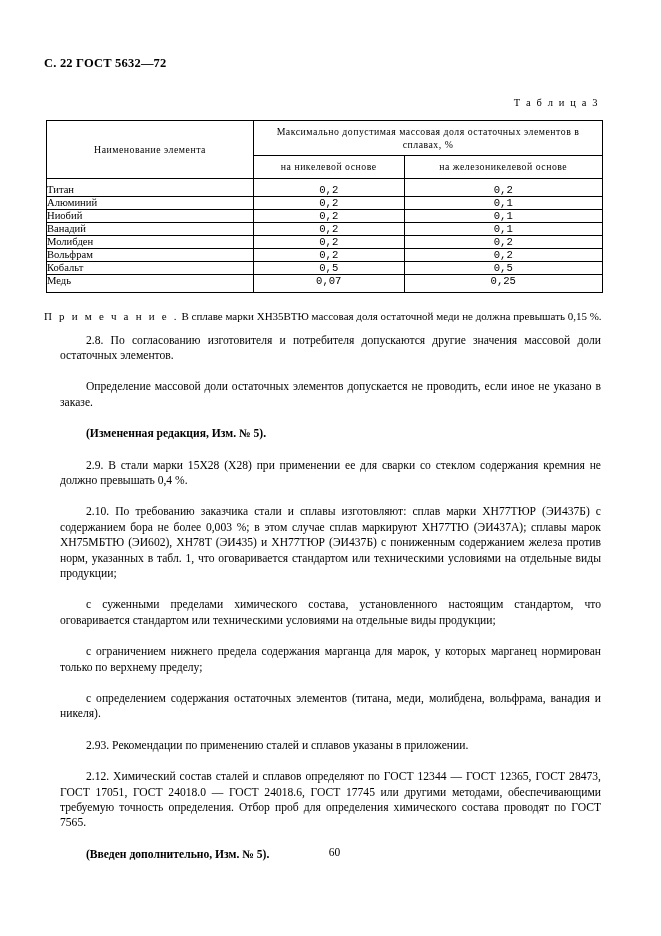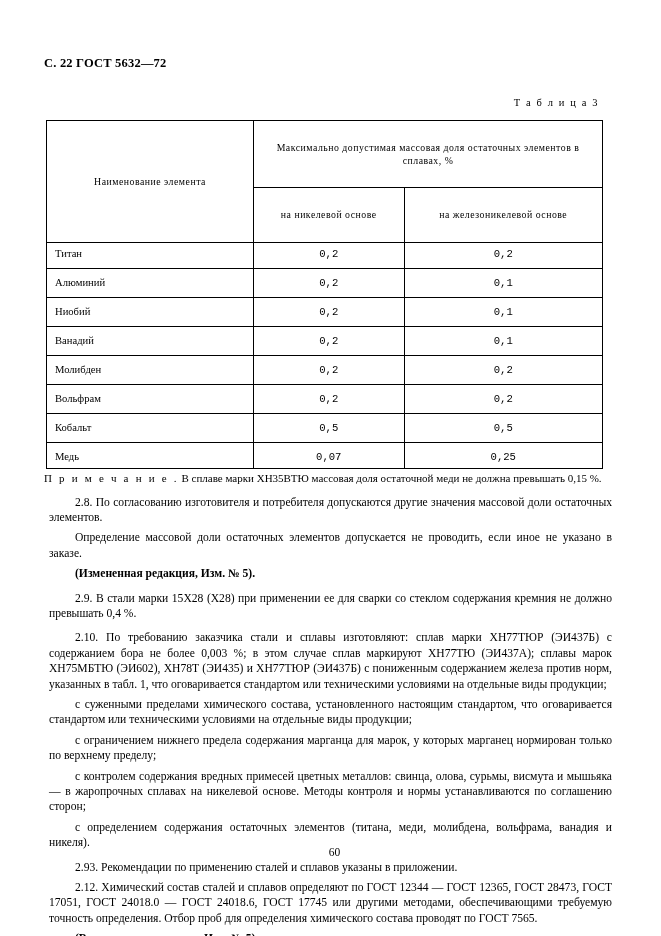--- a/index.html
+++ b/index.html
@@ -42,27 +42,27 @@
     padding-right: 18px;
   }
   table.spec {
     border-collapse: collapse;
     width: 557px;
     margin: 0 auto 0 2px;
     font-size: 9.8px;
   }
   table.spec th, table.spec td {
     border: 1px solid #000;
-    padding: 8px;
+    padding: 0;
   }
   table.spec th {
     font-weight: normal;
     text-align: center;
     letter-spacing: 0.5px;
-    padding: 20px 3px;
+    padding: 4px 3px;
     line-height: 1.35;
   }
   .th-name {
     width: 200px;
     font-family: Liberation Serif, serif;
   }
   .sub-head {
     padding: 5px 3px;
   }
   td.cell-name {
@@ -87,31 +87,31 @@
   tbody tr:first-child td {
     padding-top: 5px;
   }
   tbody tr:last-child td {
     padding-bottom: 5px;
     border-bottom: 1px solid #000;
   }
   .note {
     font-size: 11px;
     line-height: 1.35;
-    margin-top: 2px;
+    margin-top: 16px;
     text-align: justify;
   }
   .note .nlabel {
     letter-spacing: 2.2px;
   }
   p.body {
     font-size: 11.6px;
     line-height: 1.33;
     text-align: justify;
-    margin: 5px;
+    margin: 16px;
     text-indent: 26px;
   }
   p.gap {
     margin-top: 9px;
   }
   p.bold {
     font-weight: bold;
     text-indent: 26px;
   }
   .folio {
@@ -193,21 +193,20 @@
       <span class="nlabel">П р и м е ч а н и е .</span><span> В сплаве марки ХН35ВТЮ массовая доля остаточной меди не должна превышать 0,15 %.</span>
     </div>
 
     <p class="body gap">2.8. По согласованию изготовителя и потребителя допускаются другие значения массовой доли остаточных элементов.</p>
     <p class="body">Определение массовой доли остаточных элементов допускается не проводить, если иное не указано в заказе.</p>
     <p class="body bold">(Измененная редакция, Изм. № 5).</p>
     <p class="body gap">2.9. В стали марки 15Х28 (Х28) при применении ее для сварки со стеклом содержания кремния не должно превышать 0,4 %.</p>
     <p class="body gap">2.10. По требованию заказчика стали и сплавы изготовляют: сплав марки ХН77ТЮР (ЭИ437Б) с содержанием бора не более 0,003 %; в этом случае сплав маркируют ХН77ТЮ (ЭИ437А); сплавы марок ХН75МБТЮ (ЭИ602), ХН78Т (ЭИ435) и ХН77ТЮР (ЭИ437Б) с пониженным содержанием железа против норм, указанных в табл. 1, что оговаривается стандартом или техническими условиями на отдельные виды продукции;</p>
     <p class="body">с суженными пределами химического состава, установленного настоящим стандартом, что оговаривается стандартом или техническими условиями на отдельные виды продукции;</p>
     <p class="body">с ограничением нижнего предела содержания марганца для марок, у которых марганец нормирован только по верхнему пределу;</p>
-    <p class="body">с контролем содержания вредных примесей цветных металлов: свинца, олова, сурьмы, висмута и мышьяка — в жаропрочных сплавах на никелевой основе. Методы контроля и нормы устанавливаются по соглашению сторон;</p>
     <p class="body">с определением содержания остаточных элементов (титана, меди, молибдена, вольфрама, ванадия и никеля).</p>
     <p class="body gap">2.93. Рекомендации по применению сталей и сплавов указаны в приложении.</p>
     <p class="body">2.12. Химический состав сталей и сплавов определяют  по ГОСТ 12344 — ГОСТ 12365, ГОСТ  28473,  ГОСТ  17051,  ГОСТ 24018.0 — ГОСТ 24018.6, ГОСТ 17745 или другими методами, обеспечивающими требуемую точность определения. Отбор проб для определения химического состава проводят по ГОСТ 7565.</p>
     <p class="body bold">(Введен дополнительно, Изм. № 5).</p>
 
   </div>
 
   <div class="folio">60</div>
 </div>
 

